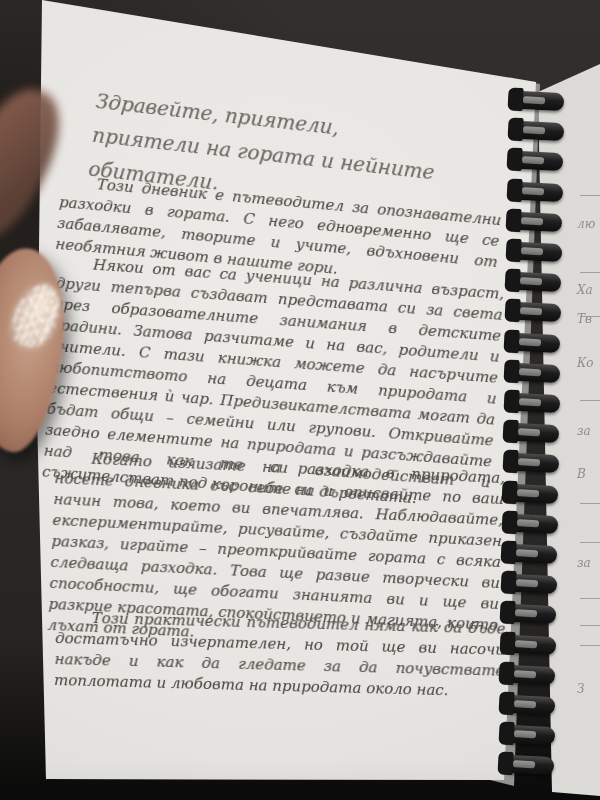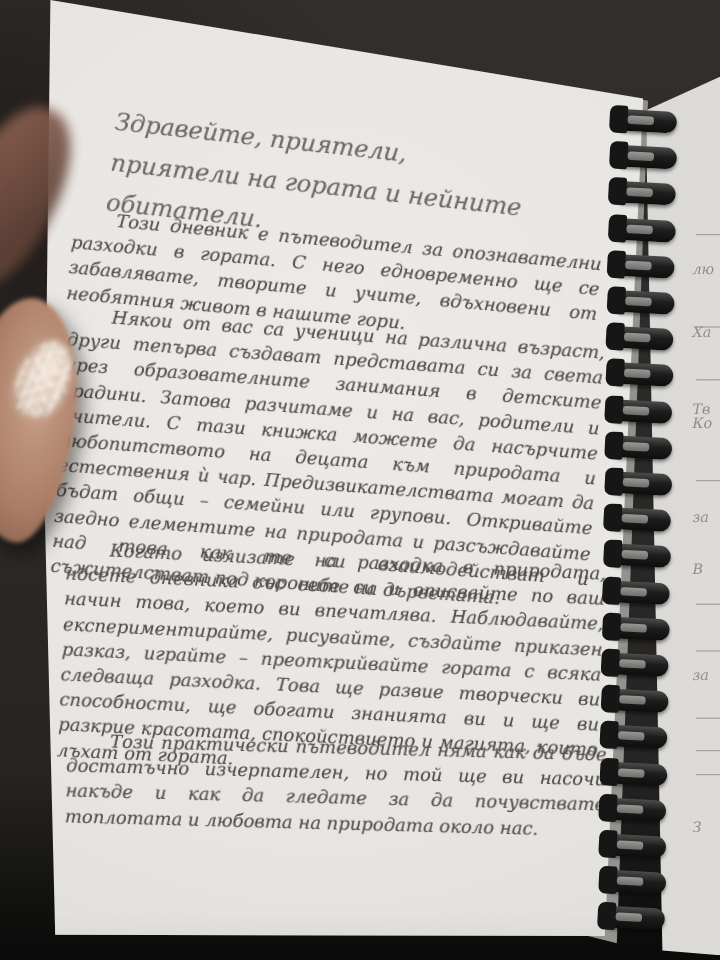--- a/index.html
+++ b/index.html
@@ -76,24 +76,24 @@
 <body>
 
 <div class="stage">
 
   <div class="backdrop"></div>
 
   <div class="right-page">
     <div class="ruled-line" style="top:195px"></div>
     <div class="fragment" style="top:217px">лю</div>
     <div class="ruled-line" style="top:272px"></div>
-    <div class="fragment" style="top:270px">Ха</div>
+    <div class="fragment" style="top:283px">Ха</div>
     <div class="ruled-line" style="top:316px"></div>
-    <div class="fragment" style="top:334px">Тв</div>
-    <div class="fragment" style="top:346px">Ко</div>
+    <div class="fragment" style="top:312px">Тв</div>
+    <div class="fragment" style="top:356px">Ко</div>
     <div class="ruled-line" style="top:400px"></div>
     <div class="fragment" style="top:424px">за</div>
     <div class="fragment" style="top:467px">В</div>
     <div class="ruled-line" style="top:503px"></div>
     <div class="ruled-line" style="top:542px"></div>
     <div class="fragment" style="top:556px">за</div>
     <div class="ruled-line" style="top:598px"></div>
     <div class="ruled-line" style="top:625px"></div>
     <div class="ruled-line" style="top:645px"></div>
     <div class="fragment" style="top:682px">З</div>

